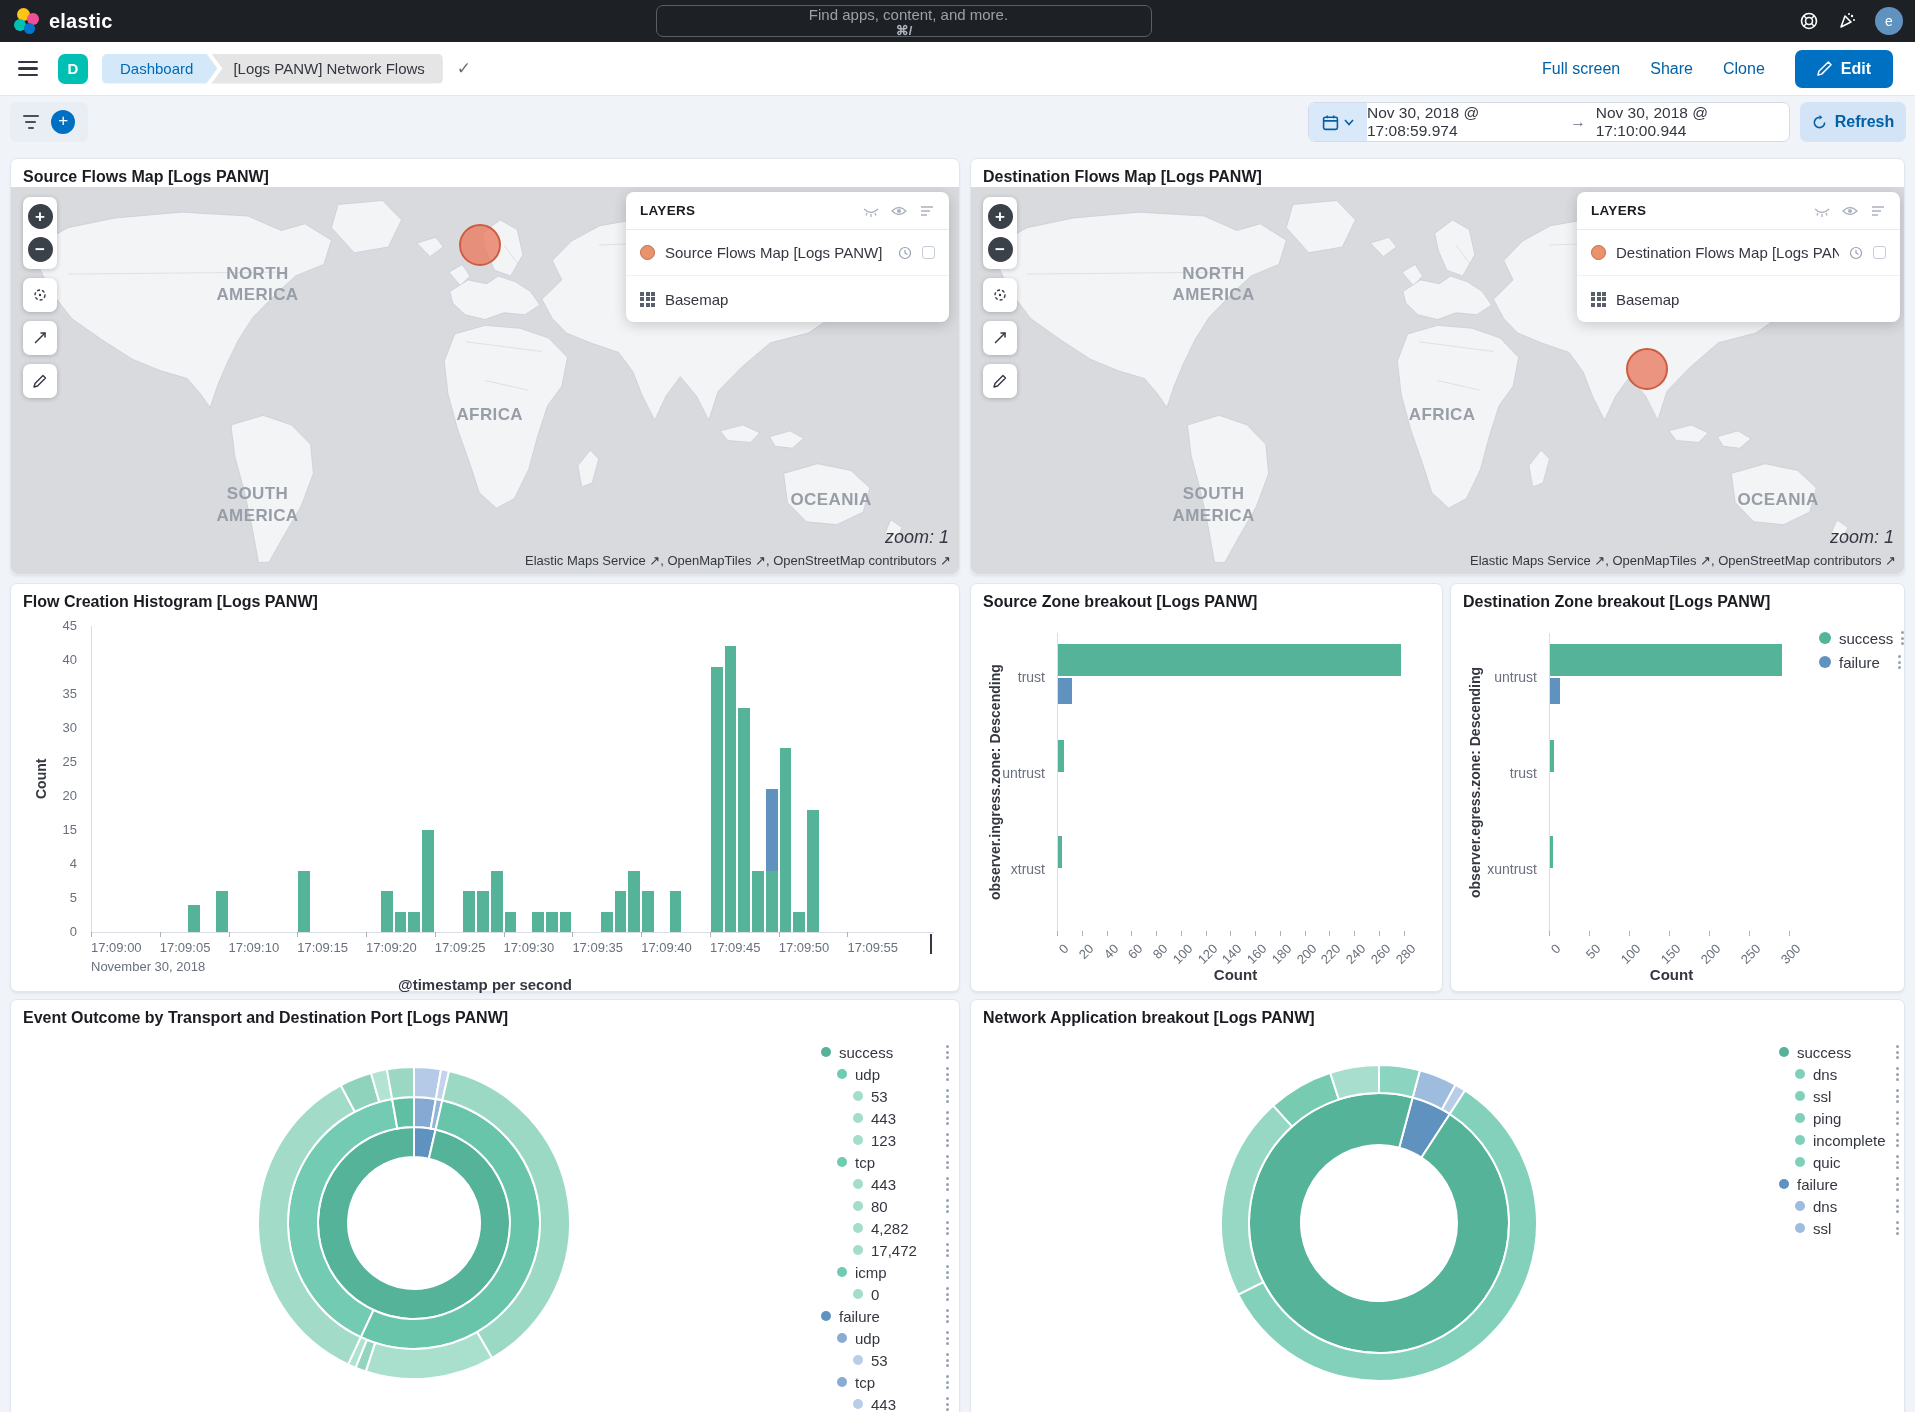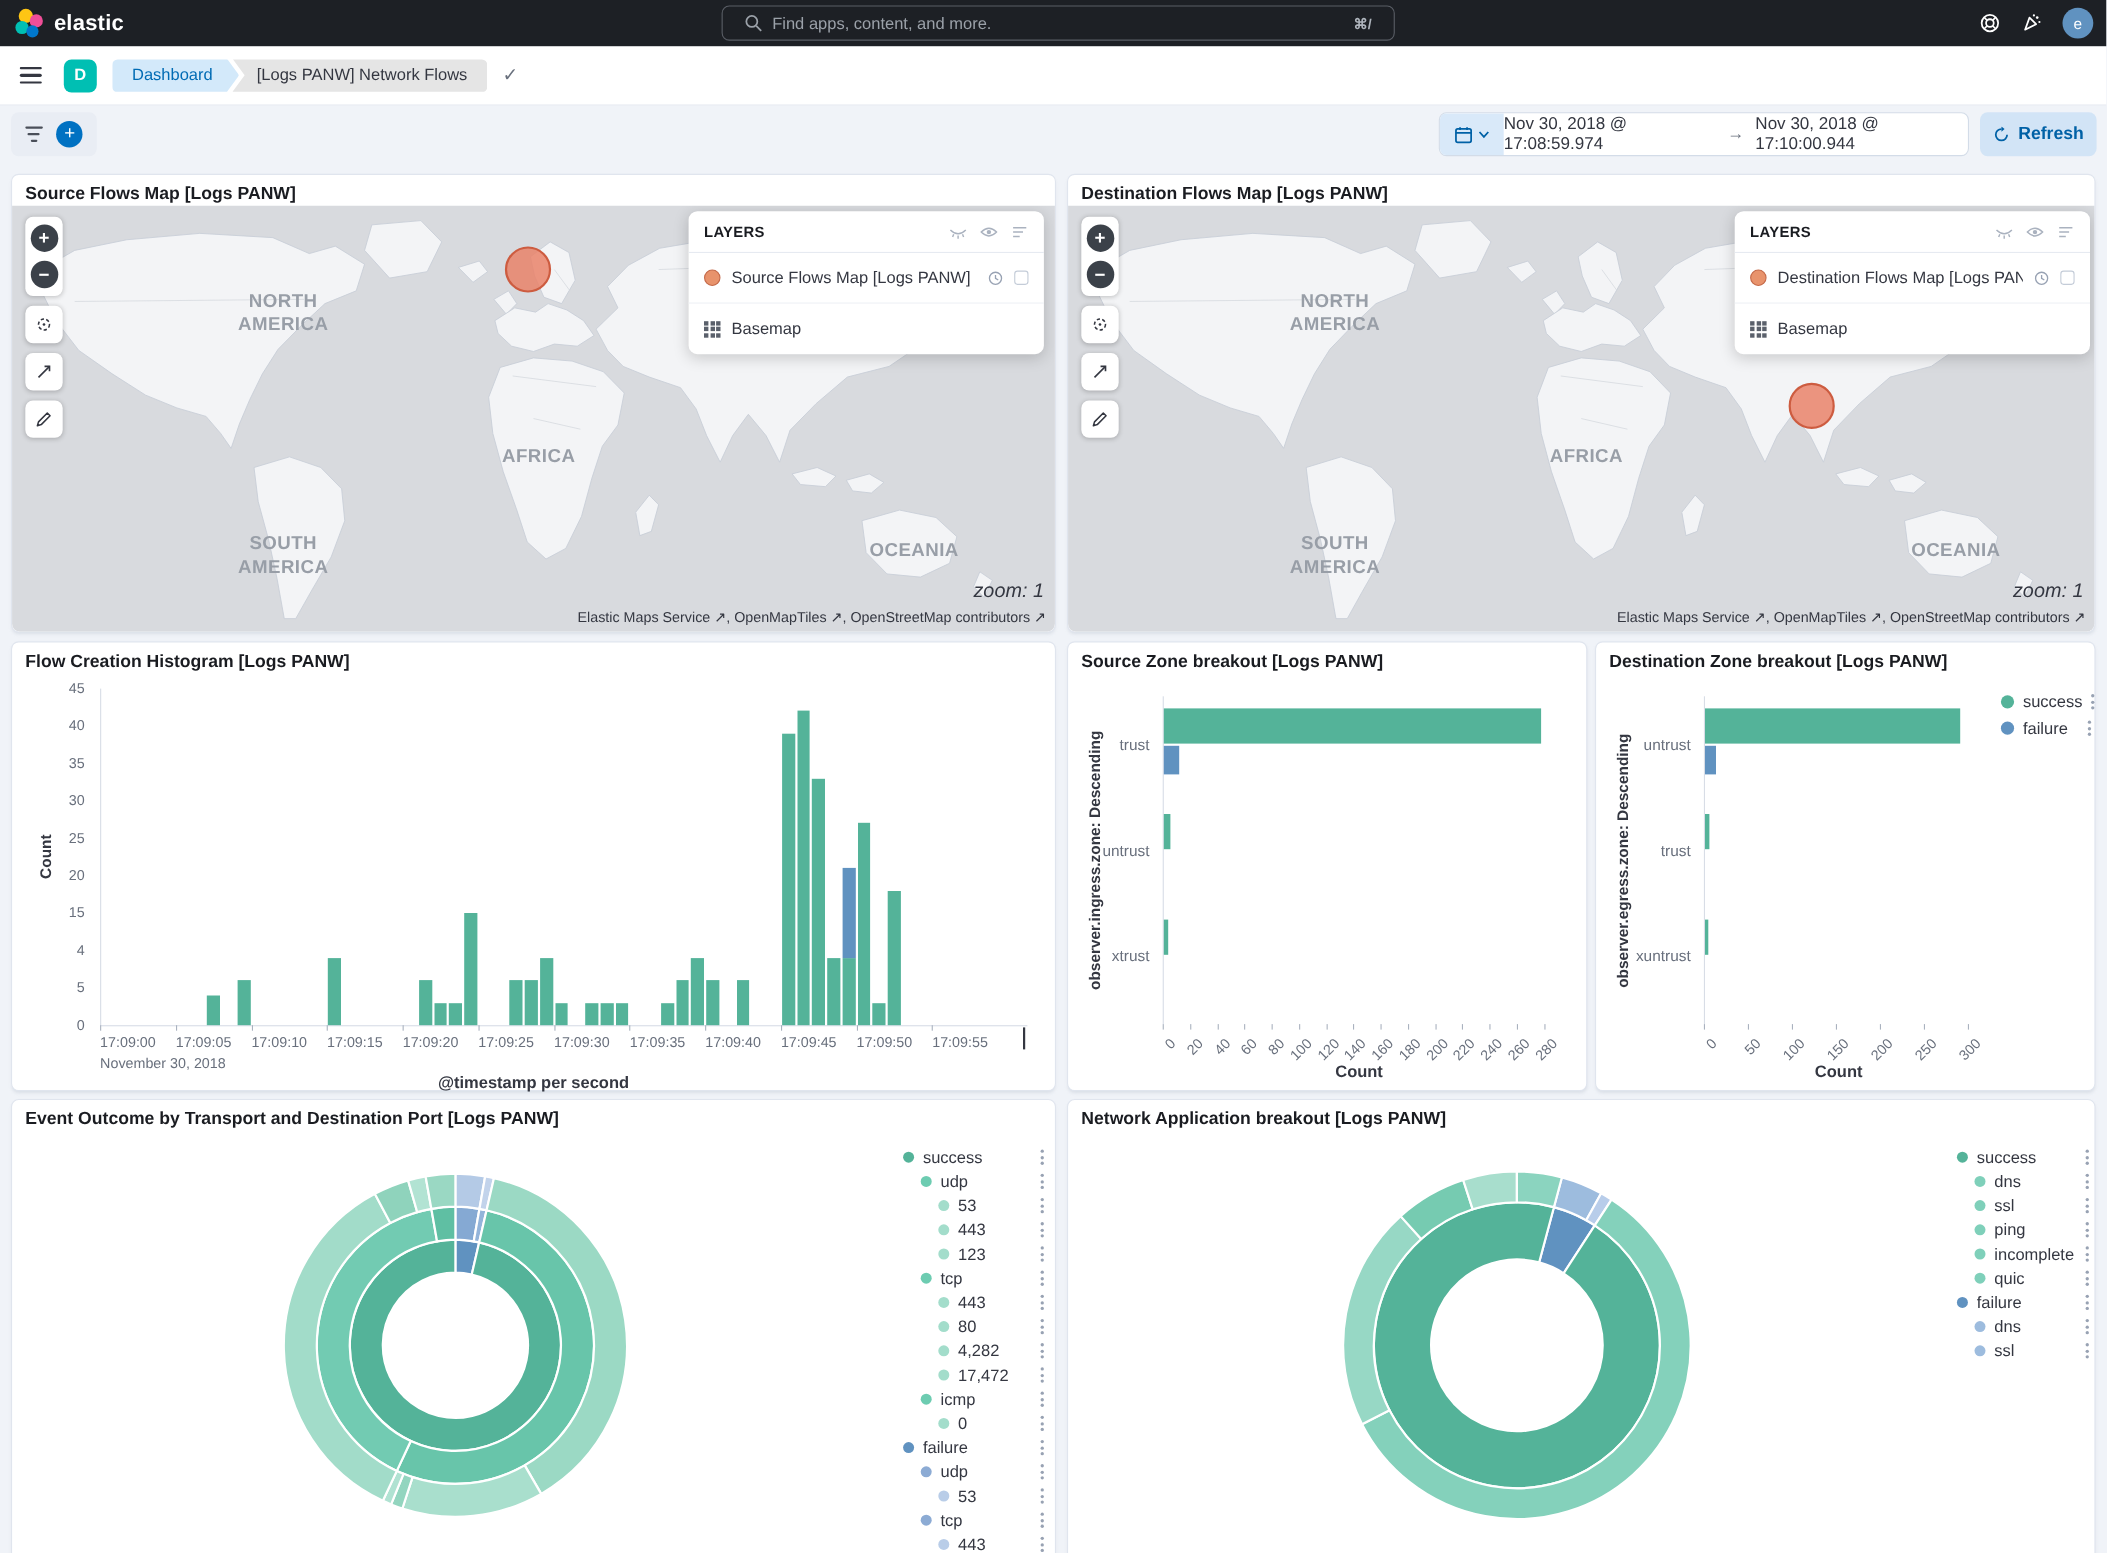--- a/index.html
+++ b/index.html
@@ -4,21 +4,21 @@
 <style>
   * { margin:0; padding:0; box-sizing:border-box; }
   html,body { width:1915px; height:1412px; overflow:hidden; font-family:"Liberation Sans", sans-serif; background:#f0f3f8; position:relative; }
 
   
   .top-bar { position:absolute; left:0; top:0; width:1915px; height:42px; background:#1d2025; display:flex; align-items:center; z-index:30; }
   .logo { display:flex; align-items:center; gap:9px; margin-left:14px; }
   .logo-mark { position:relative; width:26px; height:26px; }
   .logo-mark i { position:absolute; border-radius:50%; }
   .logo-text { color:#fff; font-size:20px; font-weight:600; letter-spacing:.2px; }
-  .global-search { position:absolute; left:656px; top:5px; width:612px; height:32px; border:1px solid #5a5e66; border-radius:7px; display:flex; align-items:center; padding:0 20px; color:#9ba1a9; }
+  .global-search { position:absolute; left:656px; top:5px; width:496px; height:32px; border:1px solid #5a5e66; border-radius:7px; display:flex; align-items:center; padding:0 4px; color:#9ba1a9;flex-direction:column; }
   .global-search .ph { font-size:15px; margin-left:9px; flex:1; }
   .global-search .sc { font-size:13px; color:#aeb4bc; font-weight:700; }
   .hdr-right { position:absolute; right:12px; top:0; height:42px; display:flex; align-items:center; gap:18px; }
   .hdr-ic { width:20px; height:20px; display:flex; align-items:center; justify-content:center; }
   .avatar { width:28px; height:28px; border-radius:50%; background:#6092c0; color:#fff; font-size:14px; display:flex; align-items:center; justify-content:center; }
 
   
   .crumb-bar { position:absolute; left:0; top:42px; width:1915px; height:54px; background:#fff; border-bottom:1px solid #e3e8f0; display:flex; align-items:center; z-index:20; }
   .burger { margin-left:18px; width:20px; display:flex; flex-direction:column; gap:4px; }
   .burger i { height:2.5px; background:#343741; border-radius:2px; }
@@ -154,20 +154,31 @@
       <i></i>
       <i></i>
       <i></i>
     </span>
   <span class="d-badge">D</span>
   <div class="crumbs">
     <span class="pill pill-1">Dashboard</span>
     <span class="pill pill-2">[Logs PANW] Network Flows</span>
   </div>
   <span class="crumb-check">✓</span>
+  <div class="crumb-actions">
+    <span class="crumb-link">Full screen</span>
+    <span class="crumb-link">Share</span>
+    <span class="crumb-link">Clone</span>
+    <button class="edit-btn">
+      <svg width="15" height="15" viewBox="0 0 16 16">
+          <path d="M1 15 L2 11 L12 1 L15 4 L5 14 Z" fill="none" stroke="#fff" stroke-width="1.6" stroke-linejoin="round"></path>
+        </svg>
+      <span>Edit</span>
+    </button>
+  </div>
 </div>
 
 <div class="filter-bar">
   <div class="fb-left">
     <span class="funnel">
         <i style="width:16px"></i>
         <i style="width:11px"></i>
         <i style="width:6px"></i>
       </span>
     <span class="add-filter">+</span>

